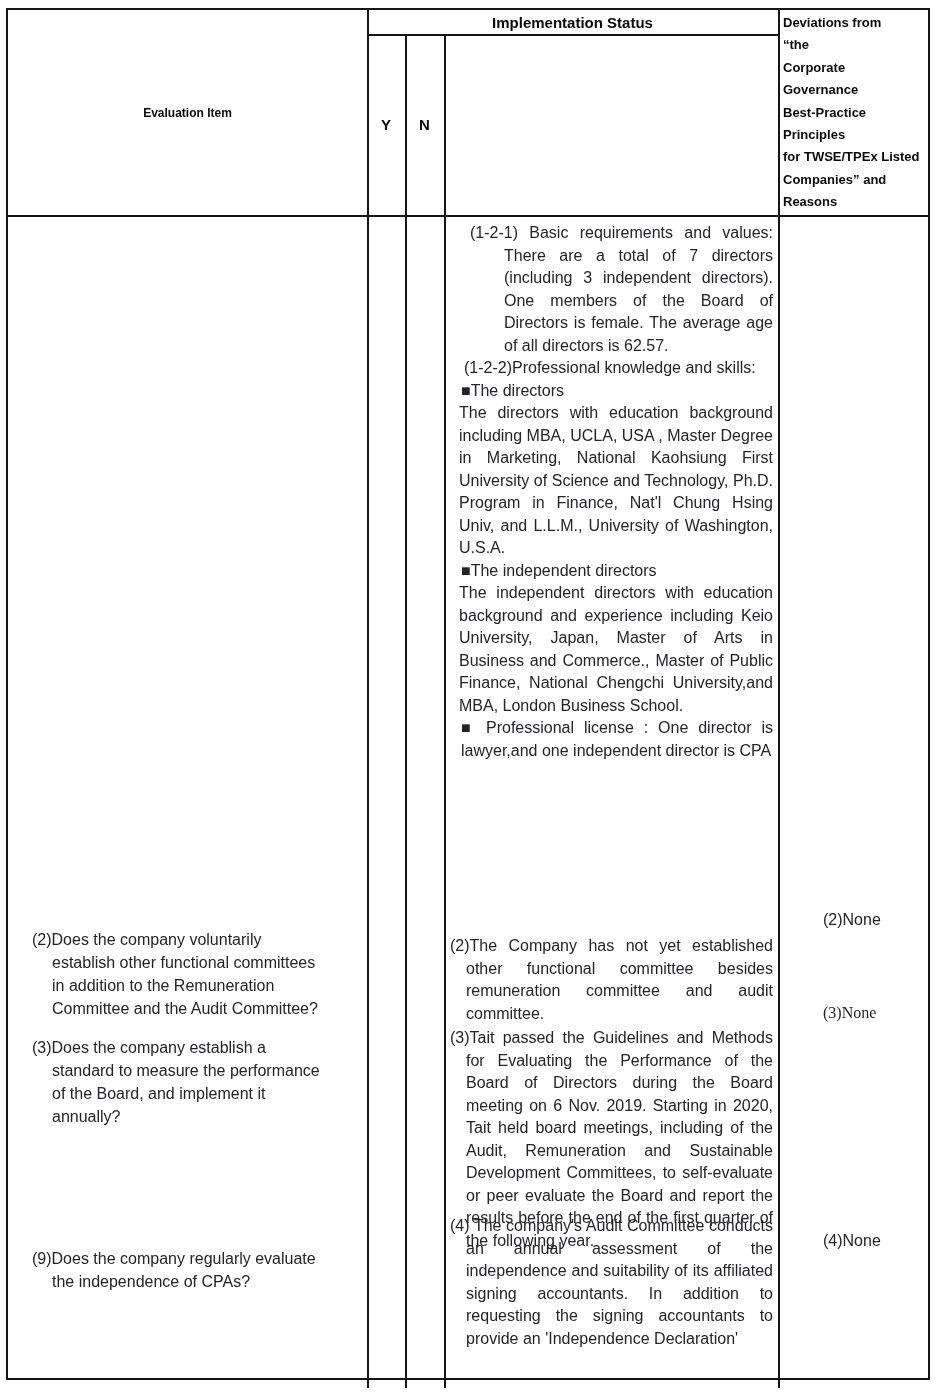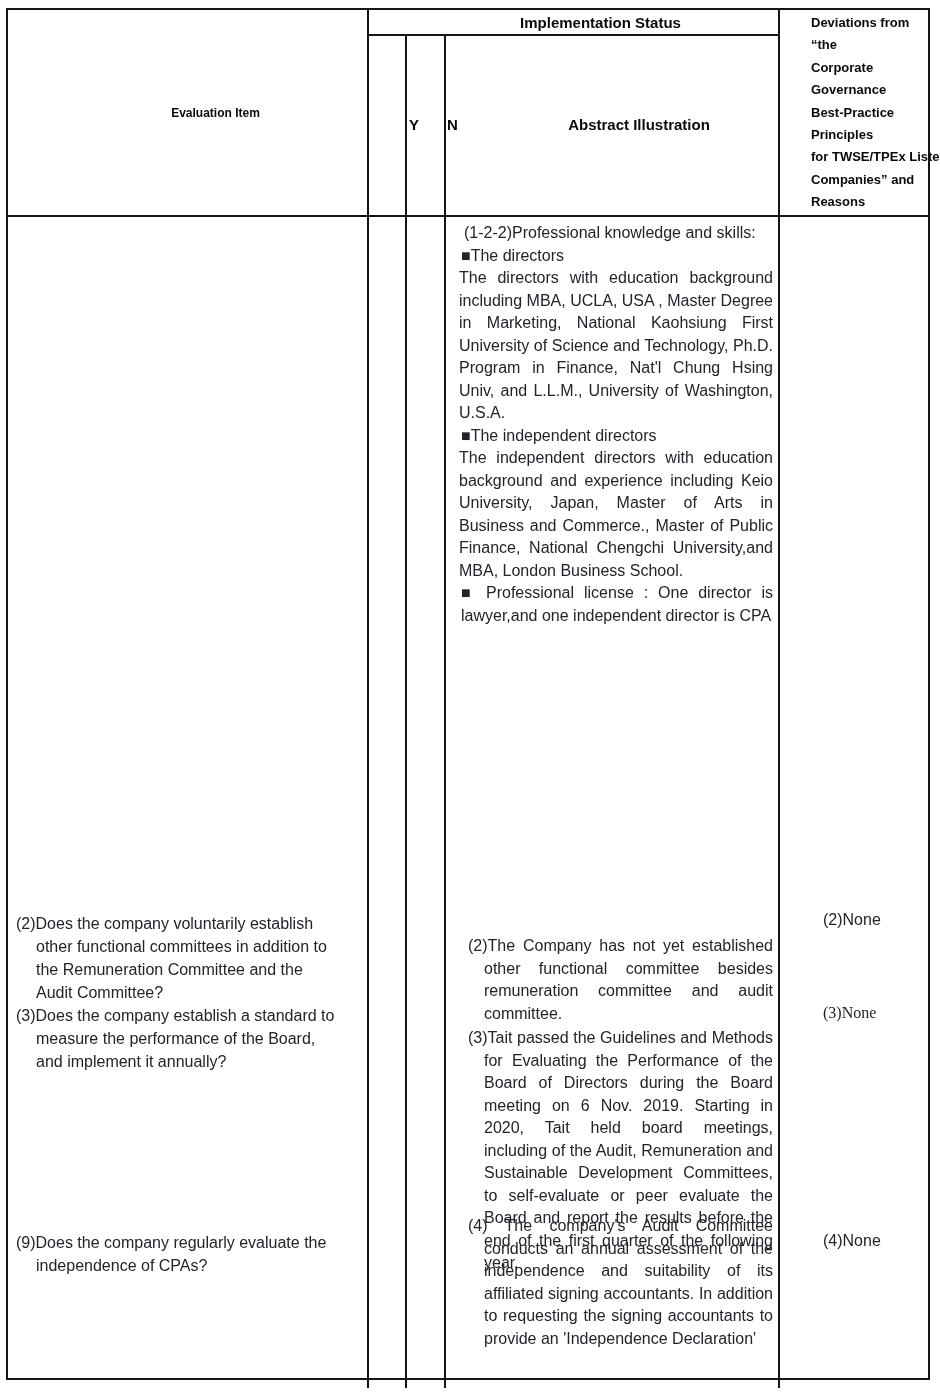--- a/index.html
+++ b/index.html
@@ -8,55 +8,55 @@
     font-family:"Liberation Sans", sans-serif; color:#24232b; overflow:hidden;
   }
   .tbl {
     position:absolute; left:6px; top:8px; width:924px; height:1372px;
     border:2px solid #151515; box-sizing:border-box; overflow:visible;
   }
   .vline, .hline { position:absolute; background:#151515; }
   .vline { width:2px; }
   .hline { height:2px; }
   .cell { position:absolute; box-sizing:border-box; }
-  .hdr { font-weight:bold; color:#0a0a0a;margin-left:28px; }
+  .hdr { font-weight:bold; color:#0a0a0a; }
   .center { display:flex; align-items:center; justify-content:center; text-align:center; }
 
   
   .h-eval { left:0; top:0; width:359px; height:205px; font-size:12px; }
   .h-impl { left:359px; top:0; width:411px; height:24px; font-size:15px; }
   .h-y    { left:359px; top:24px; width:38px; height:181px; font-size:15px; }
   .h-n    { left:397px; top:24px; width:39px; height:181px; font-size:15px; }
   .h-abs  { left:436px; top:24px; width:334px; height:181px; font-size:15px; }
   .h-dev  { left:770px; top:0; width:150px; height:236px; font-size:13px;
             line-height:22.4px; white-space:pre-line; padding:2px 0 0 5px; }
 
   
   .b-eval { left:0; top:205px; width:359px; height:1163px; overflow:hidden; }
   .b-abs  { left:436px; top:205px; width:334px; height:1163px; overflow:hidden; }
   .b-dev  { left:810px; top:205px; width:164px; height:1163px; overflow:hidden; }
 
   .blk { position:absolute; left:0; right:0; }
   .eb1 { top:697px; padding:0 30px 0 4px; }
   .eb2 { top:1016px; padding:0 30px 0 4px; }
-  .ep  { margin:0; font-size:16px; line-height:23px; text-align:left;
+  .ep  { margin:16px; font-size:16px; line-height:23px; text-align:left;
          padding-left:24px; text-indent:-20px; }
 
   .ab-a { top:7px; }
   .ab-b { top:720px; }
   .ab-c { top:812px; }
   .ab-d { top:1000px; }
   .abs-blk { padding:0 5px 0 2px; }
   .ap { margin:0; font-size:16px; line-height:22.5px; text-align:justify; }
   .ap-1  { padding-left:58px; text-indent:-34px; } 
   .ap-s  { padding-left:18px;  }                    
   .ap-bl { padding-left:15px; }                    
   .ap-bd { padding-left:13px; }                    
   .ap-13 { padding-left:48px; text-indent:-38px; } 
-  .ap-n  { padding-left:20px; text-indent:-16px;margin-left:18px; } 
+  .ap-n  { padding-left:20px; text-indent:-16px; } 
 
   .dv { position:absolute; left:5px; font-size:16px; line-height:22px; }
   .dv-2 { top:694px; }
   .dv-3 { top:787px;font-family:Liberation Serif, serif; }
   .dv-4 { top:1015px; }
 </style>
 </head>
 <body>
 
 <div class="page">
@@ -74,23 +74,20 @@
     </div>
     <div class="cell h-impl center hdr">
       <span>Implementation Status</span>
     </div>
     <div class="cell h-y center hdr">
       <span>Y</span>
     </div>
     <div class="cell h-n center hdr">
       <span>N</span>
     </div>
-    <div class="cell h-abs center hdr">
-      <span>Abstract Illustration</span>
-    </div>
     <div class="cell h-dev hdr">Deviations from
 “the
 Corporate
 Governance
 Best-Practice
 Principles
 for TWSE/TPEx Listed
 Companies” and
 Reasons</div>
 
@@ -102,20 +99,21 @@
       <div class="blk eb2">
         <p class="ep">(9)Does the company regularly evaluate the independence of CPAs?</p>
       </div>
     </div>
 
     <div class="cell" style="left:359px; top:205px; width:38px; height:1163px;"></div>
     <div class="cell" style="left:397px; top:205px; width:39px; height:1163px;"></div>
 
     <div class="cell b-abs">
       <div class="blk abs-blk ab-a">
+        <p class="ap ap-1">(1-2-1) Basic requirements and values: There are a total of 7 directors (including 3 independent directors). One members of the Board of Directors is female. The average age of all directors is 62.57.</p>
         <p class="ap ap-s">(1-2-2)Professional knowledge and skills:</p>
         <p class="ap ap-bl">■The directors</p>
         <p class="ap ap-bd">The directors with education background including MBA, UCLA, USA , Master Degree in Marketing, National Kaohsiung First University of Science and Technology, Ph.D. Program in Finance, Nat'l Chung Hsing Univ, and L.L.M., University of Washington, U.S.A.</p>
         <p class="ap ap-bl">■The independent directors</p>
         <p class="ap ap-bd">The independent directors with education background and experience including Keio University, Japan, Master of Arts in Business and Commerce., Master of Public Finance, National Chengchi University,and MBA, London Business School.</p>
         <p class="ap ap-bl">■ Professional license : One director is lawyer,and one independent director is CPA</p>
       </div>
       <div class="blk abs-blk ab-b">
         <p class="ap ap-n">(2)The Company has not yet established other functional committee besides remuneration committee and audit committee.</p>
       </div>

